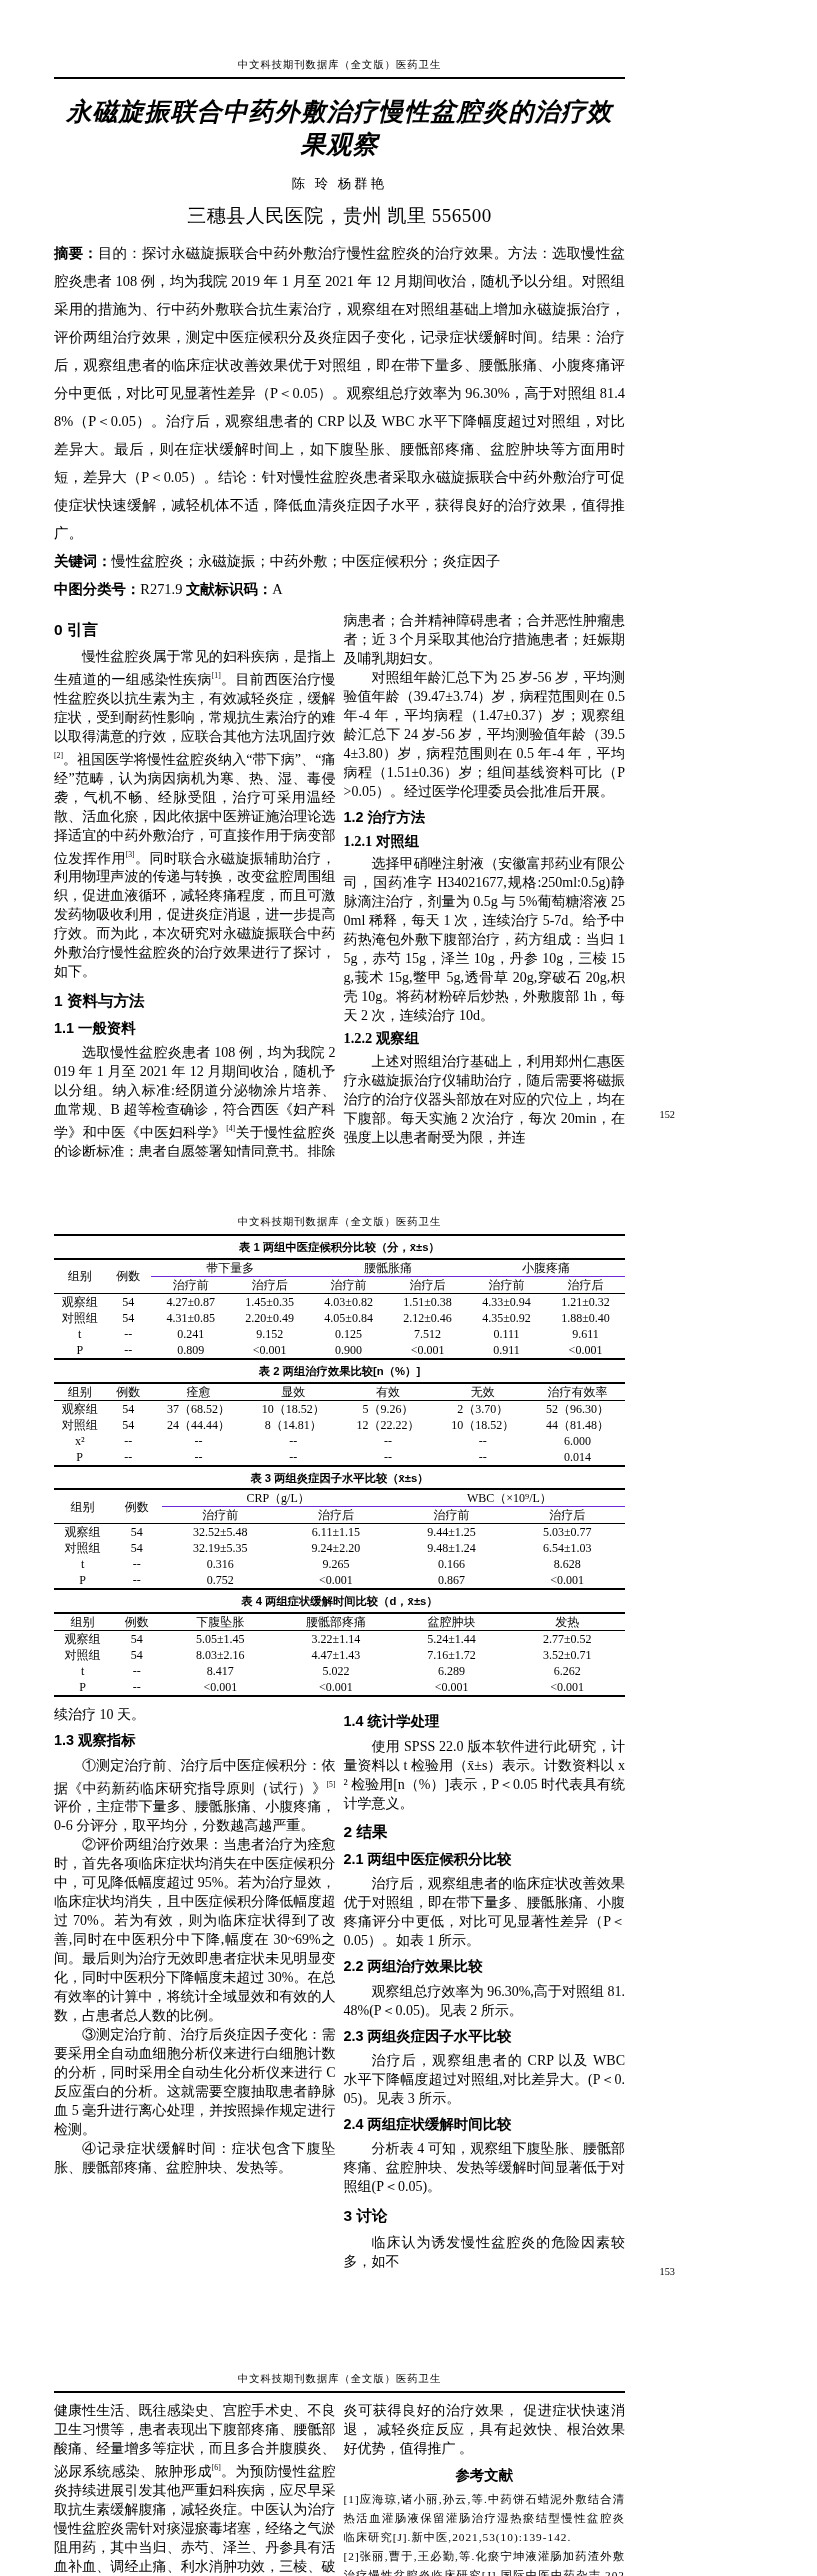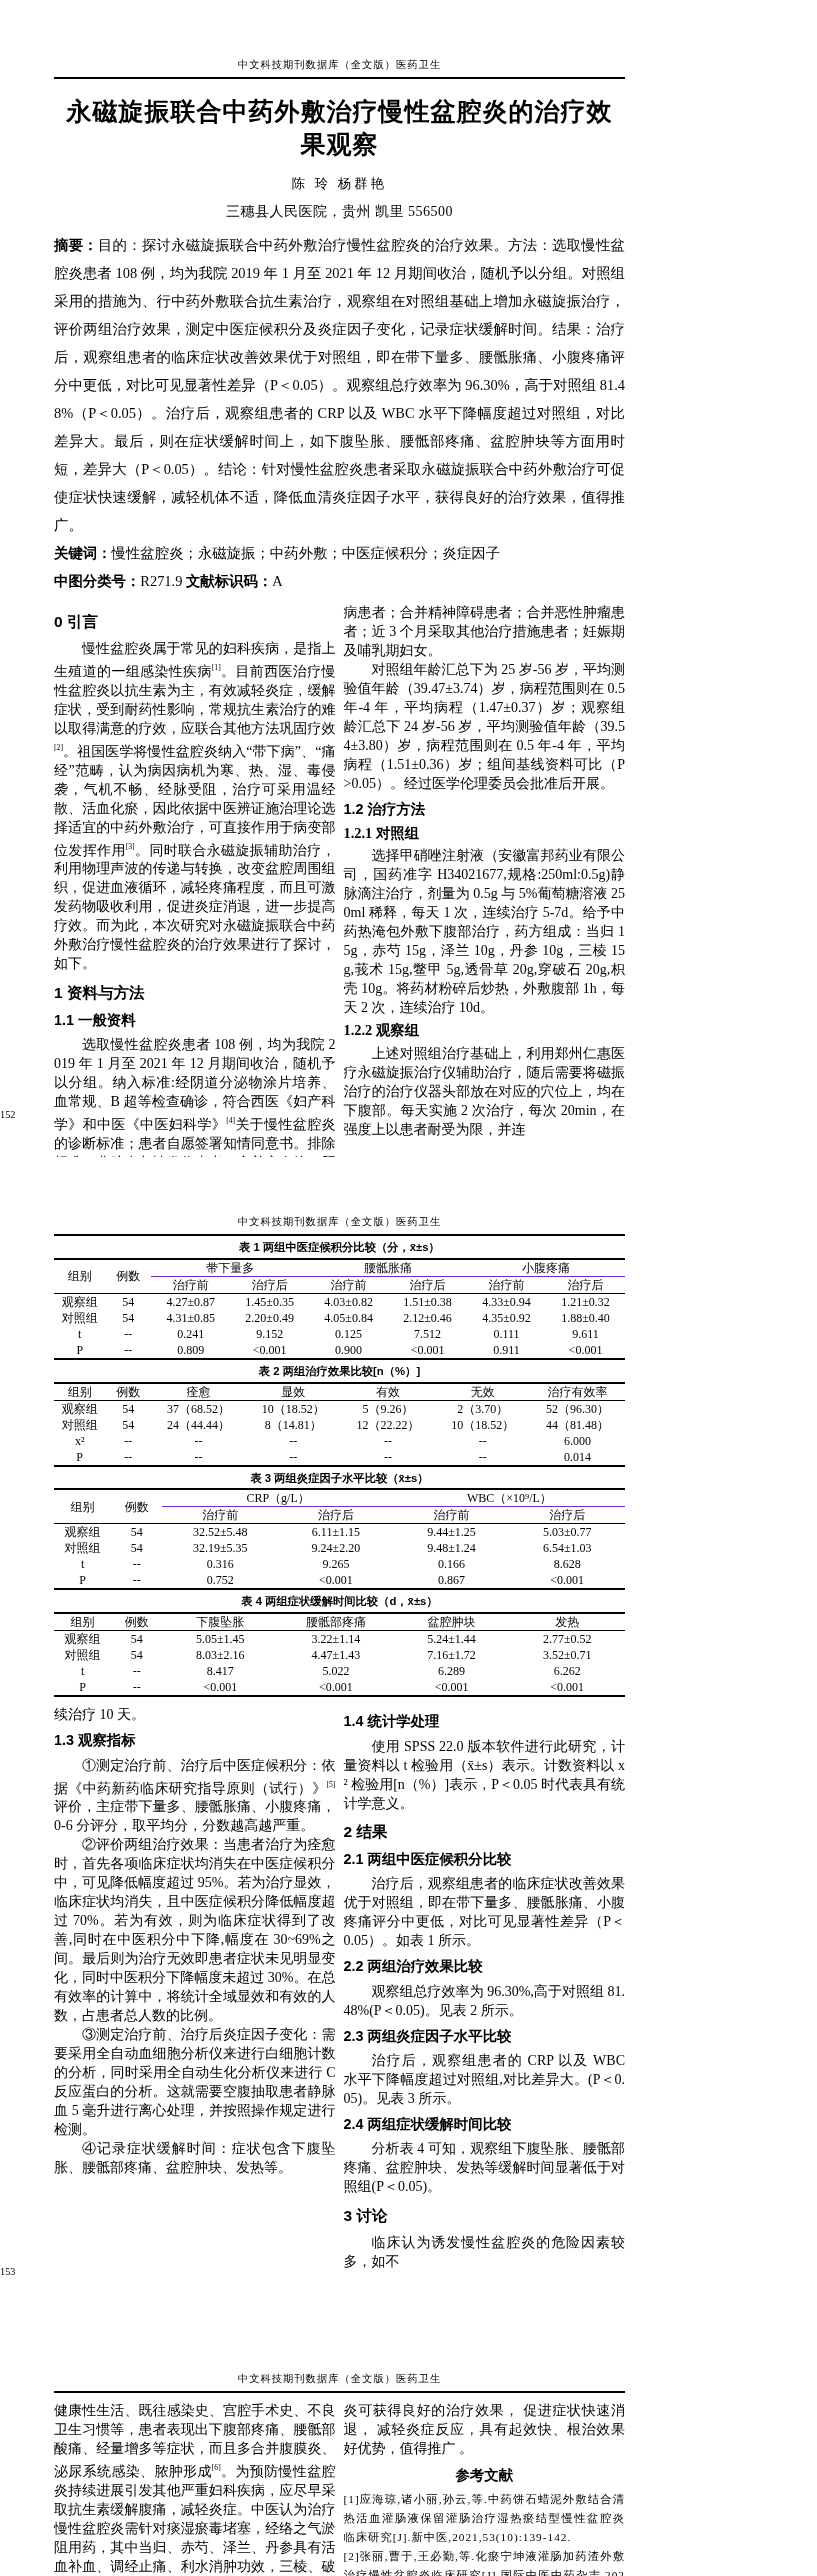--- a/index.html
+++ b/index.html
@@ -1,23 +1,23 @@
 <!DOCTYPE html>
 <html style="font-size:8.2px"><head>
 <meta charset="utf-8">
 <style>
   html,body { margin:0; padding:0; background:#ffffff; }
   body { width:818px; color:#000; font-family:"Liberation Serif", serif; }
   .page { position:relative; width:675px; height:1157px; overflow:hidden; background:#fff; }
   .page-inner { padding:0 50px 0 54px; }
   .journal-header { padding-top:58px; text-align:center; font-size:10.3px; letter-spacing:1px; }
   .header-rule { margin-top:5.2px; border-top:2.1px solid #000; height:0; }
-  .art-title { text-align:center; font-size:25px; font-weight:bold; font-family:"Liberation Sans", sans-serif; margin:15.5px 0 0 0; letter-spacing:1px; }
+  .art-title { text-align:center; font-size:25px; font-weight:bold; font-family:"Liberation Sans", sans-serif; margin:15.5px 0 0 0; letter-spacing:1px;font-style:italic; }
   .art-authors { text-align:center; font-size:13.4px; margin-top:14.4px; letter-spacing:3.1px; }
-  .art-affil { text-align:center; font-size:14px; margin-top:10.3px; letter-spacing:0.5px; }
+  .art-affil { text-align:center; font-size:19px; margin-top:10.3px; letter-spacing:0.5px; }
   .meta-p { font-size:14.4px; line-height:28px; text-align:justify; margin:0; word-break:break-all; }
   .abstract-p { margin-top:9.3px; }
   .lbl { font-family:"Liberation Sans", sans-serif; font-weight:bold; }
   .cols { display:flex; gap:8px; margin-top:8.2px; }
   .col { width:344px; }
   .b-h1 { font-family:"Liberation Sans", sans-serif; font-weight:bold; font-size:15.5px; margin:9.3px 0 6.2px 0; }
   .b-h2 { font-family:"Liberation Sans", sans-serif; font-weight:bold; font-size:14.4px; margin:7.2px 0 5.2px 0; }
   .b-h3 { font-size:14.4px; font-weight:bold; margin:4.1px 0 3.1px 0; }
   .b-p, .b-pc { font-size:14px; line-height:19px; text-align:justify; margin:0; word-break:break-all; }
   .b-p { text-indent:28px; }
@@ -25,21 +25,21 @@
   sup { font-size:7.7px; }
   .tables-area { margin-top:2.1px; }
   .tbl-wrap { margin-top:4.1px; }
   .tbl-title { text-align:center; font-family:"Liberation Sans", sans-serif; font-weight:bold; font-size:11.3px; margin:4.1px 0 2.6px 0; }
   table { width:100%; border-collapse:collapse; border-top:2.1px solid #000; border-bottom:2.1px solid #000; font-size:12px; table-layout:fixed; }
   th, td { text-align:center; font-weight:normal; padding:0 1.5px; height:16px; line-height:16px; overflow:hidden; white-space:nowrap; }
   thead th.grp { border-bottom:1px solid #6d28d9; }
   tbody tr:first-child td { border-top:1.3px solid #000; }
   .ref-title { text-align:center; font-family:"Liberation Sans", sans-serif; font-weight:bold; font-size:14.4px; margin:7.2px 0 5.2px 0; }
   .b-ref { font-size:11.3px; line-height:19px; text-align:justify; margin:0; letter-spacing:1px; word-break:break-all; }
-  .page-no { position:absolute; bottom:37px; left:0; right:0; text-align:left; font-size:10.3px; }
+  .page-no { position:absolute; bottom:37px; left:0; right:0; text-align:right; font-size:10.3px; }
 </style>
 </head>
 <body>
 
 <div class="page">
   <div class="page-inner">
     <div class="journal-header">中文科技期刊数据库（全文版）医药卫生</div>
     <div class="header-rule"></div>
     <h1 class="art-title">永磁旋振联合中药外敷治疗慢性盆腔炎的治疗效果观察</h1>
     <div class="art-authors">陈 玲  杨群艳</div>

